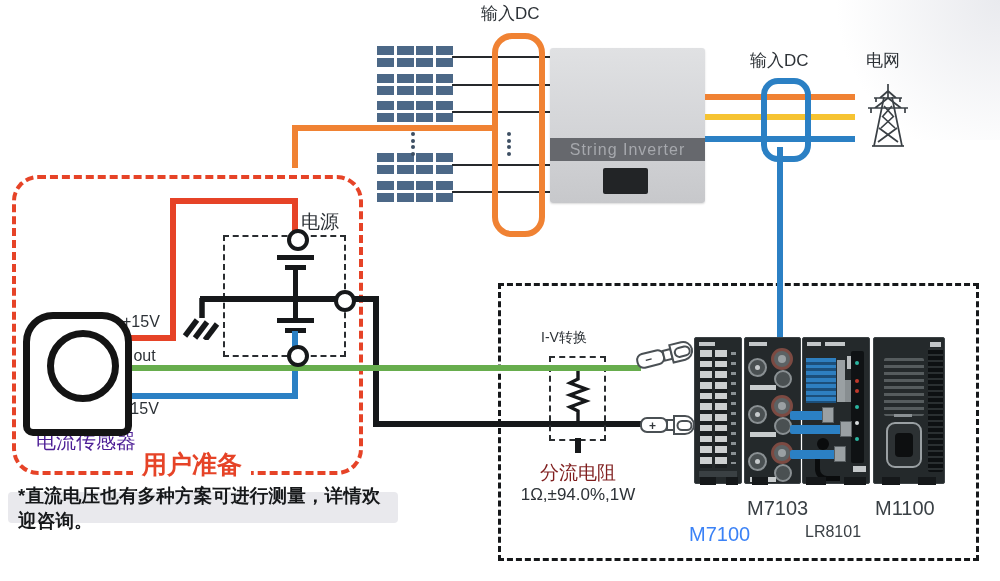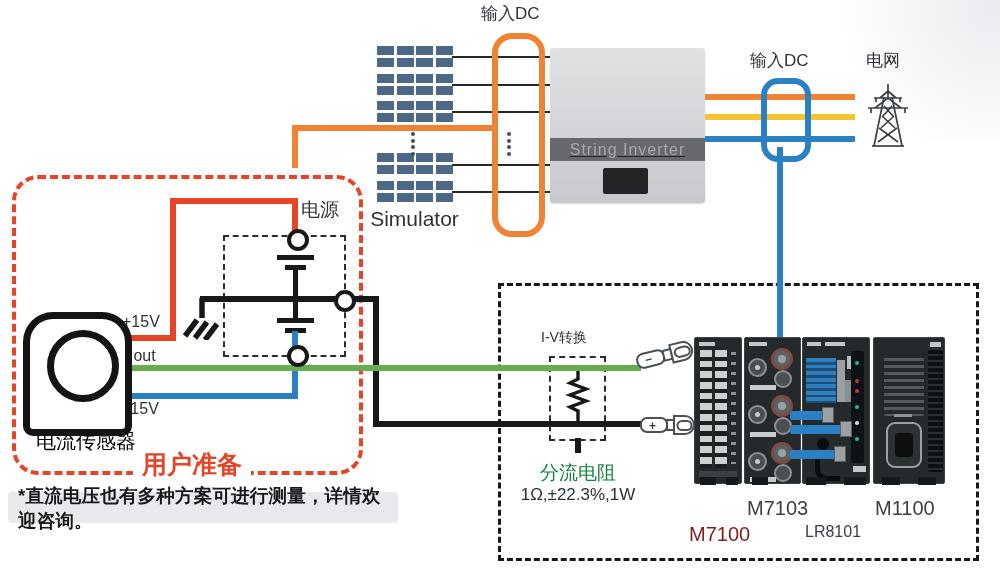--- a/index.html
+++ b/index.html
@@ -27,21 +27,21 @@
   .vdots{position:absolute;display:flex;flex-direction:column;gap:2.6px;}
   .vdots i{width:4px;height:4px;border-radius:50%;background:#3d4f63;}
   
   .loop{position:absolute;border:6px solid #f08233;border-radius:20px;background:transparent;}
   .loop.blue{border-color:#2b80c4;border-radius:17px;}
   
   .inverter{left:550px;top:48px;width:155px;height:155px;border-radius:3px;
     background:linear-gradient(180deg,#e0e1e3 0%,#d3d4d7 55%,#c7c8cb 100%);
     box-shadow:0 1px 2px rgba(0,0,0,0.15);}
   .inv-band{position:absolute;left:0;top:90px;width:100%;height:23px;background:#66686d;
-    display:flex;align-items:center;justify-content:center;text-decoration:underline;}
+    display:flex;align-items:center;justify-content:center;}
   .inv-band span{font-size:16px;color:#a6a8ad;letter-spacing:1px;}
   .inv-display{position:absolute;left:53px;top:120px;width:45px;height:26px;background:#222426;border-radius:2px;}
   
   .user-box{left:12px;top:175px;width:343px;height:292px;border:4px dashed #e64327;border-radius:26px;}
   .hioki-box{left:498px;top:283px;width:475px;height:272px;border:3px dashed #16181a;}
   .ps-box{left:223px;top:235px;width:119px;height:118px;border:2px dashed #2a2d30;}
   .iv-box{left:549px;top:356px;width:53px;height:81px;border:2px dashed #2a2d30;}
   .box-label{position:absolute;background:#fff;padding:0 9px;font-weight:bold;}
   .user-label{left:133px;top:448px;font-size:25px;color:#e64327;}
   .hioki-label{left:644px;top:265px;font-size:25px;color:#16181a;}
@@ -279,35 +279,34 @@
     <div class="foot" style="left:150px;width:22px"></div>
     <div class="foot" style="left:188px;width:18px"></div>
     <div class="foot" style="left:224px;width:18px"></div>
   </div>
 
   <div class="txt" style="left:481px;top:2px;font-size:17px">输入DC</div>
   <div class="txt" style="left:750px;top:49px;font-size:17px">输入DC</div>
   <div class="txt" style="left:866px;top:49px;font-size:17px">电网</div>
 
   <div class="abs" style="left:352px;top:206px;width:125px;text-align:center;font-size:21px;line-height:25px;color:#2d3237">
-    <div>Simulator</div>
   </div>
 
-  <div class="txt" style="left:301px;top:197px;font-size:19px">电源</div>
+  <div class="txt" style="left:301px;top:209px;font-size:19px">电源</div>
   <div class="txt" style="left:122px;top:313px;font-size:16px">+15V</div>
   <div class="txt" style="left:129px;top:347px;font-size:16px">Iout</div>
   <div class="txt" style="left:125px;top:400px;font-size:16px">-15V</div>
-  <div class="txt" style="left:36px;top:428px;font-size:20px;color:#000000">电流传感器</div>
+  <div class="txt" style="left:36px;top:428px;font-size:20px;color:#4c1d95">电流传感器</div>
 
   <div class="txt" style="left:541px;top:329px;font-size:14px">I-V转换</div>
-  <div class="abs" style="left:536px;top:460px;width:84px;text-align:center;font-size:19px;color:#15803d">分流电阻</div>
-  <div class="abs" style="left:513px;top:485px;width:130px;text-align:center;font-size:17px;color:#2d3237">1Ω,±22.3%,1W</div>
+  <div class="abs" style="left:536px;top:460px;width:84px;text-align:center;font-size:19px;color:#7f1d1d">分流电阻</div>
+  <div class="abs" style="left:513px;top:485px;width:130px;text-align:center;font-size:17px;color:#2d3237">1Ω,±94.0%,1W</div>
 
   <div class="txt" style="left:747px;top:497px;font-size:20px;color:#3a4045">M7103</div>
   <div class="txt" style="left:875px;top:497px;font-size:20px;color:#3a4045">M1100</div>
-  <div class="txt" style="left:689px;top:523px;font-size:20px;color:#7f1d1d">M7100</div>
+  <div class="txt" style="left:689px;top:523px;font-size:20px;color:#3b82f6">M7100</div>
   <div class="txt" style="left:805px;top:523px;font-size:16px;color:#3a4045">LR8101</div>
 
   <div class="abs note">
     <span>*直流电压也有多种方案可进行测量，详情欢迎咨询。</span>
   </div>
 
 </div>
 
 </body></html>

